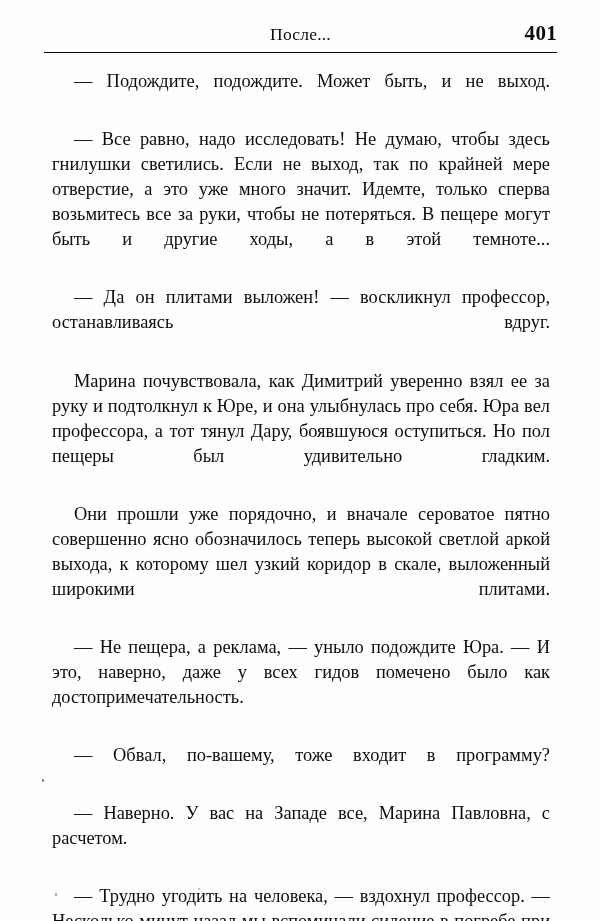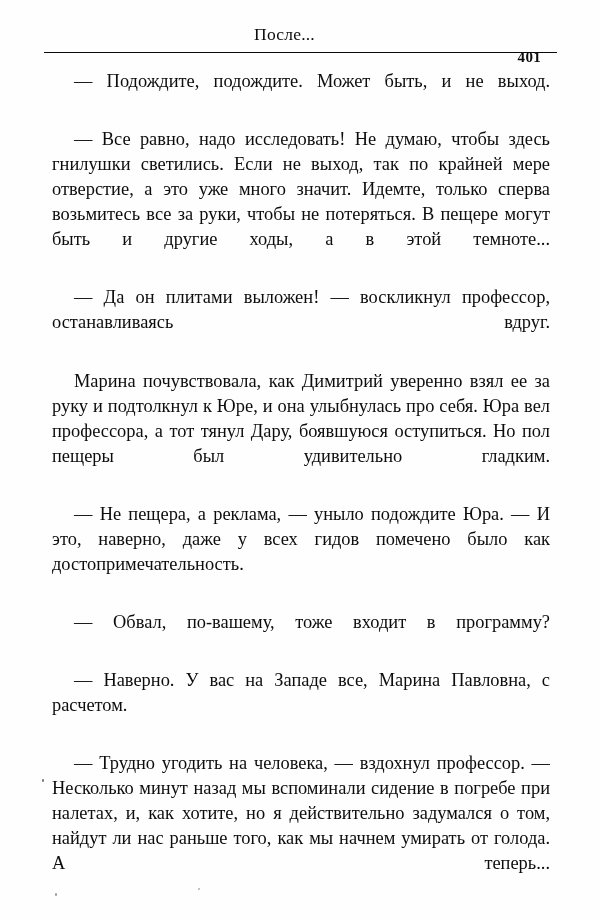--- a/index.html
+++ b/index.html
@@ -21,43 +21,42 @@
     position: absolute;
     left: 0; top: 0;
     width: 600px;
     height: 921px;
     background: #fefefe;
   }
 
   
   .running-head {
     position: absolute;
-    left: 28px;
+    left: 44px;
     top: 24px;
     width: 513px;
     height: 28px;
   }
   .running-head-title {
     position: absolute;
     left: 0;
     top: 0;
     width: 513px;
     text-align: center;
     font-size: 17.5px;
     letter-spacing: 0.2px;
     white-space: nowrap;
   }
   .running-head-folio {
     position: absolute;
     right: 0;
     top: -3px;
-    font-size: 15px;
+    font-size: 21px;
     font-weight: 700;
     letter-spacing: 0.3px;
-    margin-top: 28px;
   }
   .head-rule {
     position: absolute;
     left: 44px;
     top: 52px;
     width: 513px;
     height: 0;
     border-top: 1.6px solid #0a0a0a;
   }
 
@@ -106,20 +105,21 @@
     <div class="running-head-folio">401</div>
   </div>
 
   <div class="head-rule"></div>
 
   <div class="textblock">
     <p>— Подождите, подождите. Может быть, и не выход.</p>
     <p>— Все равно, надо исследовать! Не думаю, чтобы здесь гнилушки светились. Если не выход, так по крайней мере отверстие, а это уже много значит. Идемте, только сперва возьмитесь все за руки, чтобы не потеряться. В пещере могут быть и другие ходы, а в этой темноте...</p>
     <p>— Да он плитами выложен! — воскликнул профессор, останавливаясь вдруг.</p>
     <p>Марина почувствовала, как Димитрий уверенно взял ее за руку и подтолкнул к Юре, и она улыбнулась про себя. Юра вел профессора, а тот тянул Дару, боявшуюся оступиться. Но пол пещеры был удивительно гладким.</p>
+    <p>Они прошли уже порядочно, и вначале сероватое пятно совершенно ясно обозначилось теперь высокой светлой аркой выхода, к которому шел узкий коридор в скале, выложенный широкими плитами.</p>
     <p>— Не пещера, а реклама, — уныло подождите Юра. — И это, наверно, даже у всех гидов помечено было как достопримечательность.</p>
     <p>— Обвал, по-вашему, тоже входит в программу?</p>
     <p>— Наверно. У вас на Западе все, Марина Павловна, с расчетом.</p>
     <p>— Трудно угодить на человека, — вздохнул профессор. — Несколько минут назад мы вспоминали сидение в погребе при налетах, и, как хотите, но я действительно задумался о том, найдут ли нас раньше того, как мы начнем умирать от голода. А теперь...</p>
 
   </div>
 
   <div class="speck speck-a"></div>
   <div class="speck speck-b"></div>
   <div class="speck speck-c"></div>

